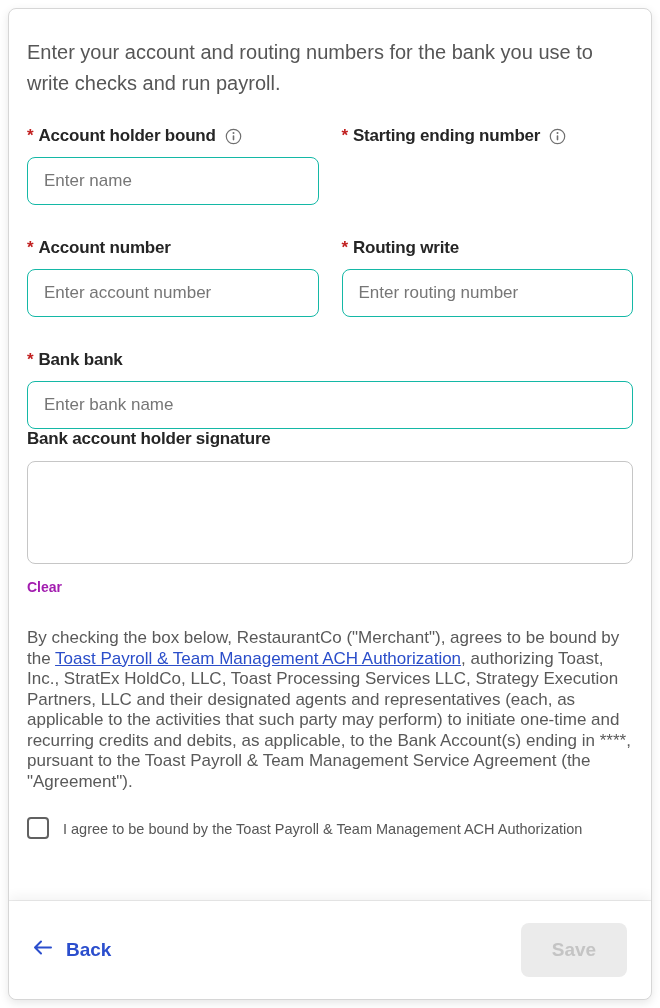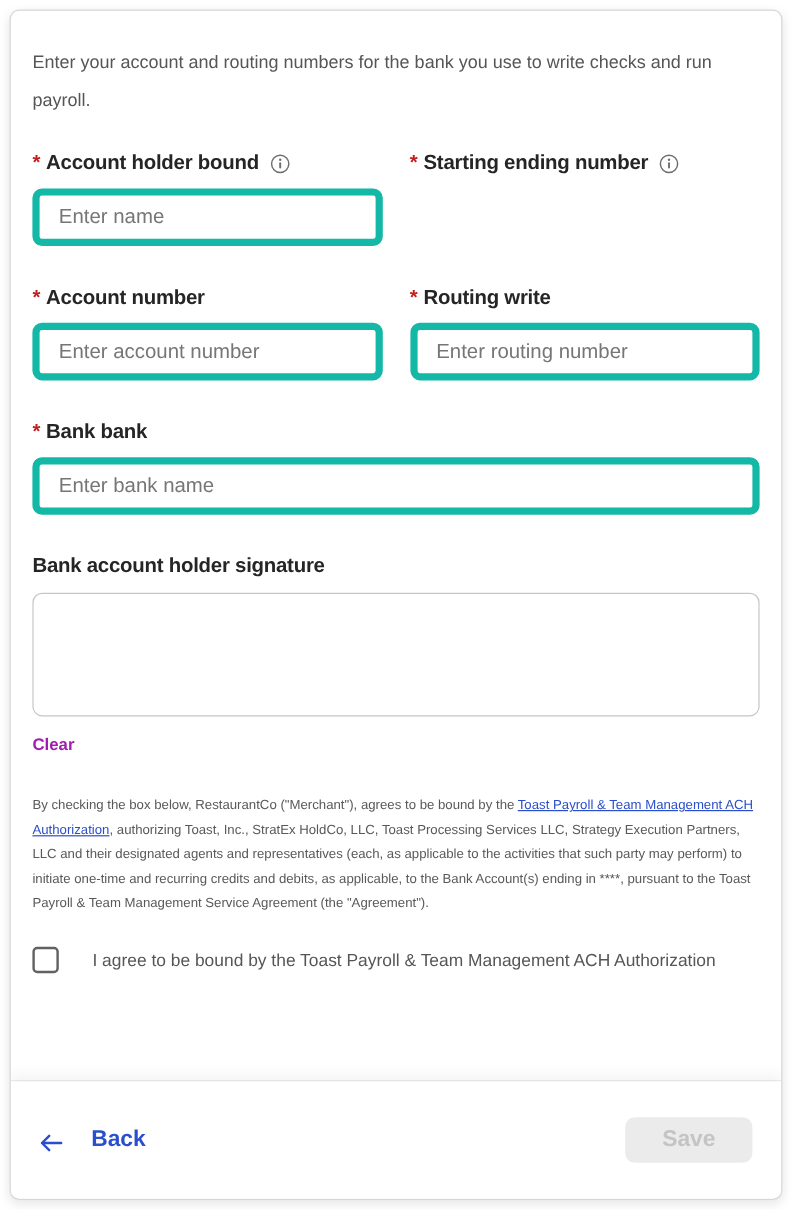--- a/index.html
+++ b/index.html
@@ -19,87 +19,87 @@
     font-size: 24px; font-weight: 700; color: #252525;
     letter-spacing: -0.3px; line-height: 32px;
   }
   .close-btn {
     position: absolute; top: -2px; right: -2px; width: 34px; height: 34px;
     background: none; border: none; cursor: pointer; padding: 0;
     display: flex; align-items: center; justify-content: center;
   }
   .description {
     margin-top: 14px; max-width: 568px;
-    font-size: 15px; color: #565656; line-height: 31px;
+    font-size: 20px; color: #565656; line-height: 31px;
   }
 
   .form-grid {
     margin-top: 27px;
     display: grid; grid-template-columns: 1fr 1fr;
     column-gap: 23px; row-gap: 33px;
   }
   .field.full { grid-column: 1 / span 2; }
   .field-label {
     display: flex; align-items: center;
     font-size: 17px; font-weight: 700; color: #252525;
     letter-spacing: -0.2px; margin-bottom: 11px;
   }
   .req { color: #c12020; margin-right: 5px; font-weight: 700; }
   .info-icon { margin-left: 9px; display: inline-flex; cursor: pointer; }
   .text-input {
-    width: 100%; height: 48px; border: 6px solid #14b8a6; border-radius: 8px;
+    width: 100%; height: 48px; border: 1px solid #14b8a6; border-radius: 8px;
     padding: 0 16px; font-size: 17px; color: #252525;
     font-family: "Liberation Sans", sans-serif; background: #fff; outline: none;
   }
   .text-input::placeholder { color: #767676; opacity: 1; }
 
-  .signature-section { margin-top: 33px; }
+  .signature-section { }
   .signature-pad {
     margin-top: 12px; width: 100%; height: 103px;
     border: 1px solid #c6c6c6; border-radius: 8px; background: #fff;
   }
   .clear-btn {
     margin-top: 15px; background: none; border: none; padding: 0;
     font-family: "Liberation Sans", sans-serif;
     font-size: 14px; font-weight: 700; color: #a21caf; cursor: pointer;
     display: block;
   }
 
   .legal {
-    margin-top: 33px; font-size: 11px; line-height: 20.5px; color: #595959;
+    margin-top: 33px; font-size: 17px; line-height: 20.5px; color: #595959;
   }
   .legal a, .legal .link { color: #2b4eca; text-decoration: underline; cursor: pointer; }
 
   .agreement-row {
     margin-top: 25px; display: flex; align-items: flex-start;
   }
   .checkbox {
     width: 22px; height: 22px; border: 2px solid #616161; border-radius: 4px;
     background: #fff; flex: 0 0 auto; cursor: pointer;
   }
   .agreement-label {
-    margin-left: 28px; font-size: 14.5px; color: #565656; line-height: 22px;
+    margin-left: 14px; font-size: 14.5px; color: #565656; line-height: 22px;
     padding-top: 1px;
   }
 
   .footer {
     position: absolute; left: 0; right: 0; bottom: 0; height: 98px;
     background: #ffffff; border-radius: 0 0 8px 8px;
     box-shadow: 0 -1px 0 rgba(0,0,0,0.07), 0 -5px 12px rgba(0,0,0,0.05);
     display: flex; align-items: center; justify-content: space-between;
     padding: 0 24px 0 22px; z-index: 5;
   }
   .back-btn {
-    display: flex; align-items: flex-end; gap: 23px;
+    display: flex; align-items: flex-start; gap: 13px;
     background: none; border: none; cursor: pointer; padding: 0;
     font-family: "Liberation Sans", sans-serif;
     font-size: 19px; font-weight: 700; color: #2b4ecd;
   }
   .save-btn {
-    width: 106px; height: 38px; border: none; border-radius: 8px;
+    width: 106px; height: 54px; border: none; border-radius: 8px;
     background: #ebebeb; color: #c4c4c4;
     font-family: "Liberation Sans", sans-serif;
     font-size: 19px; font-weight: 700; cursor: default;
   }
 </style>
 </head>
 <body>
 
 <div class="modal">
   <div class="content">

